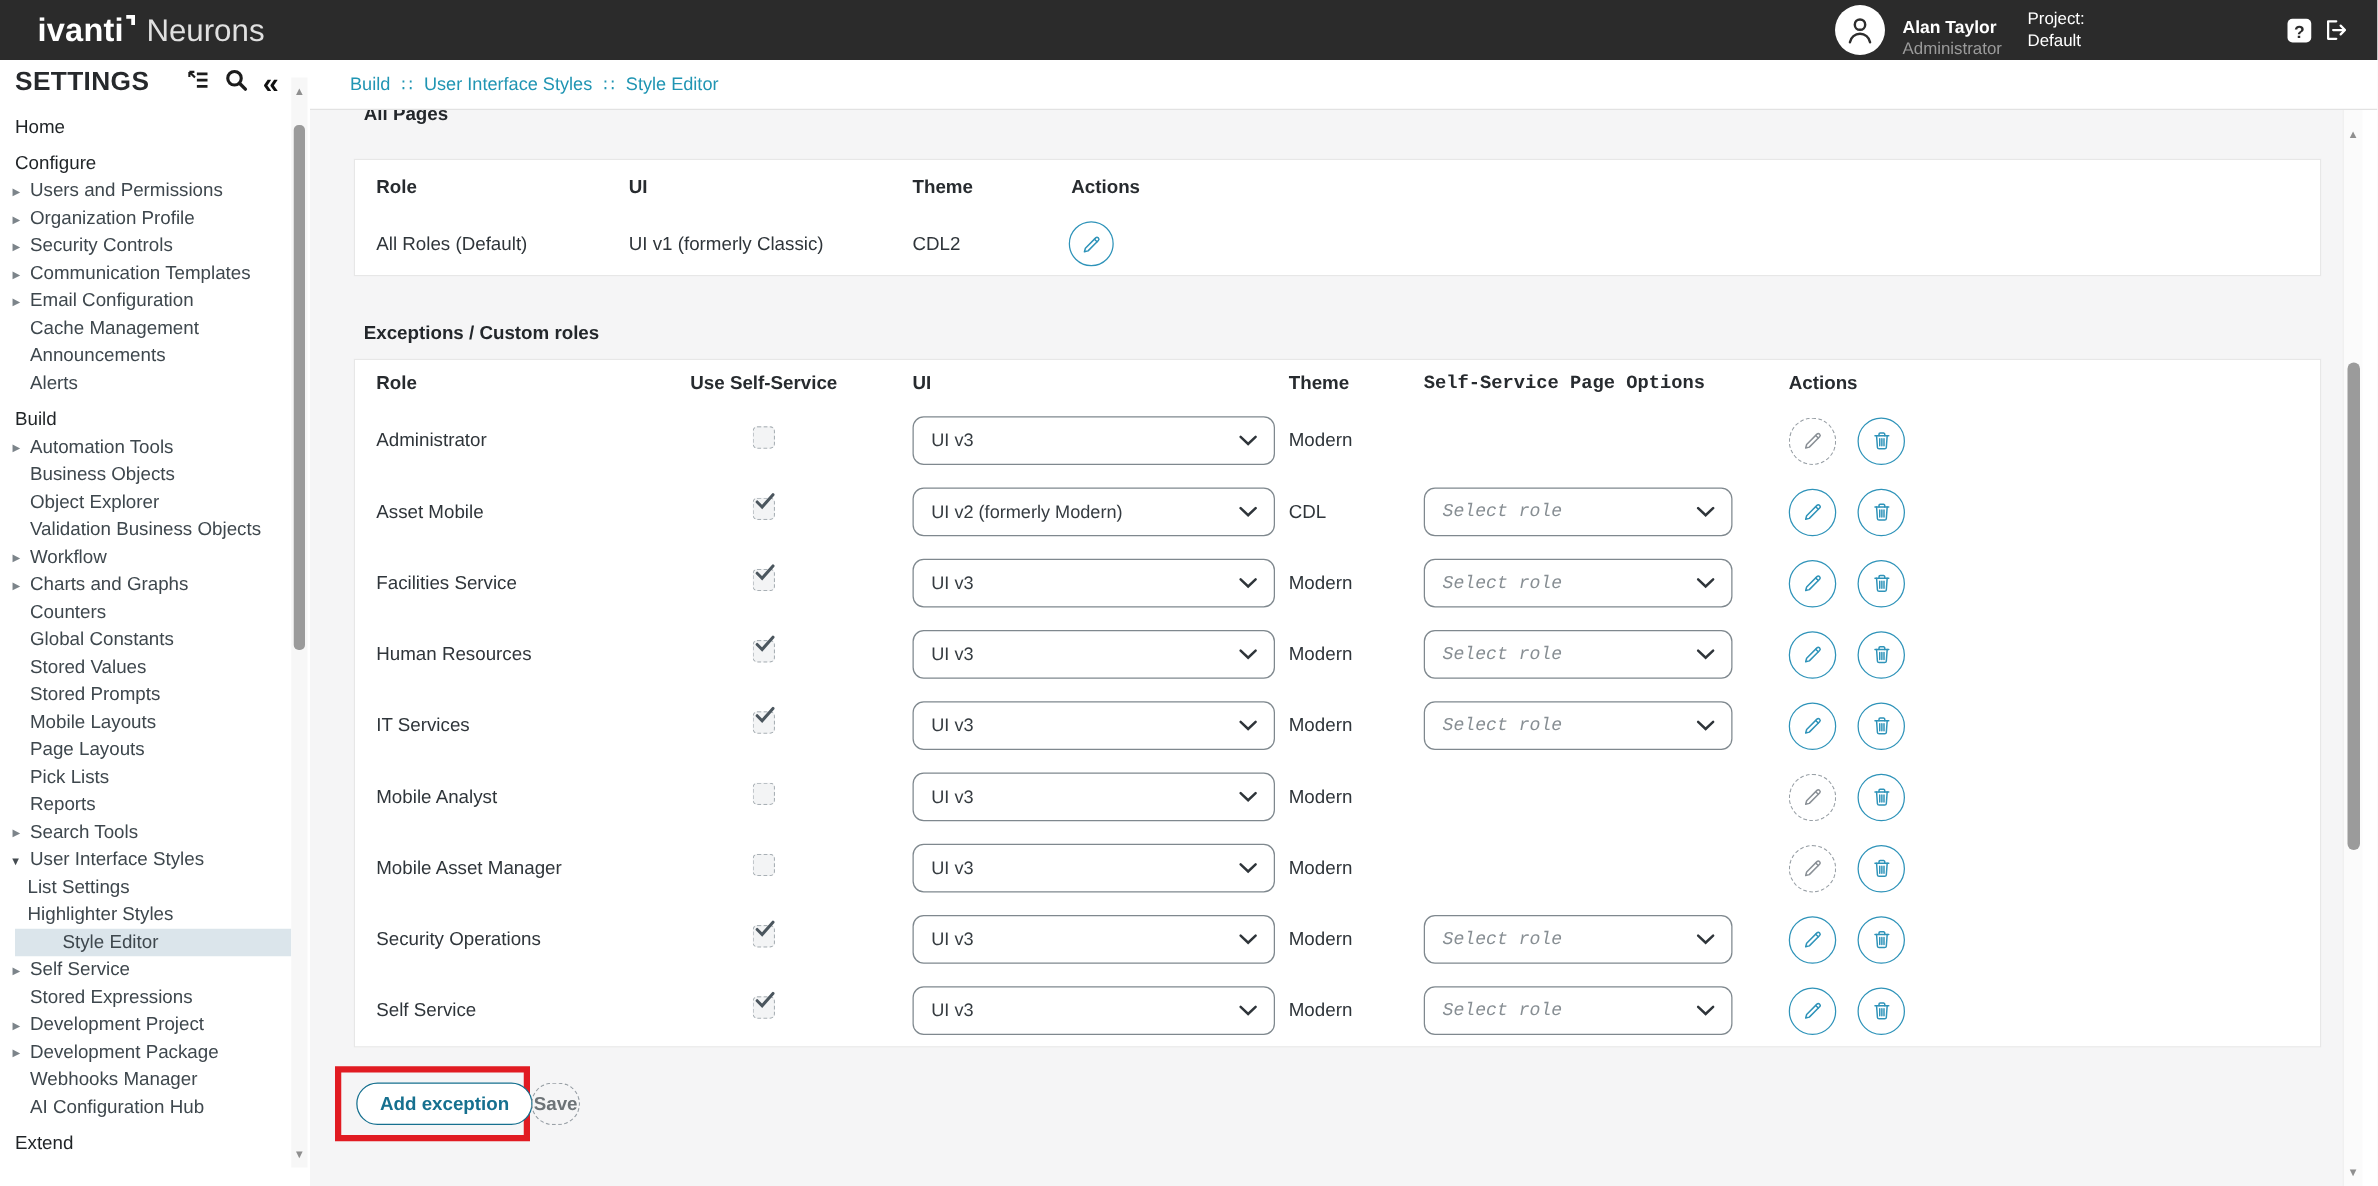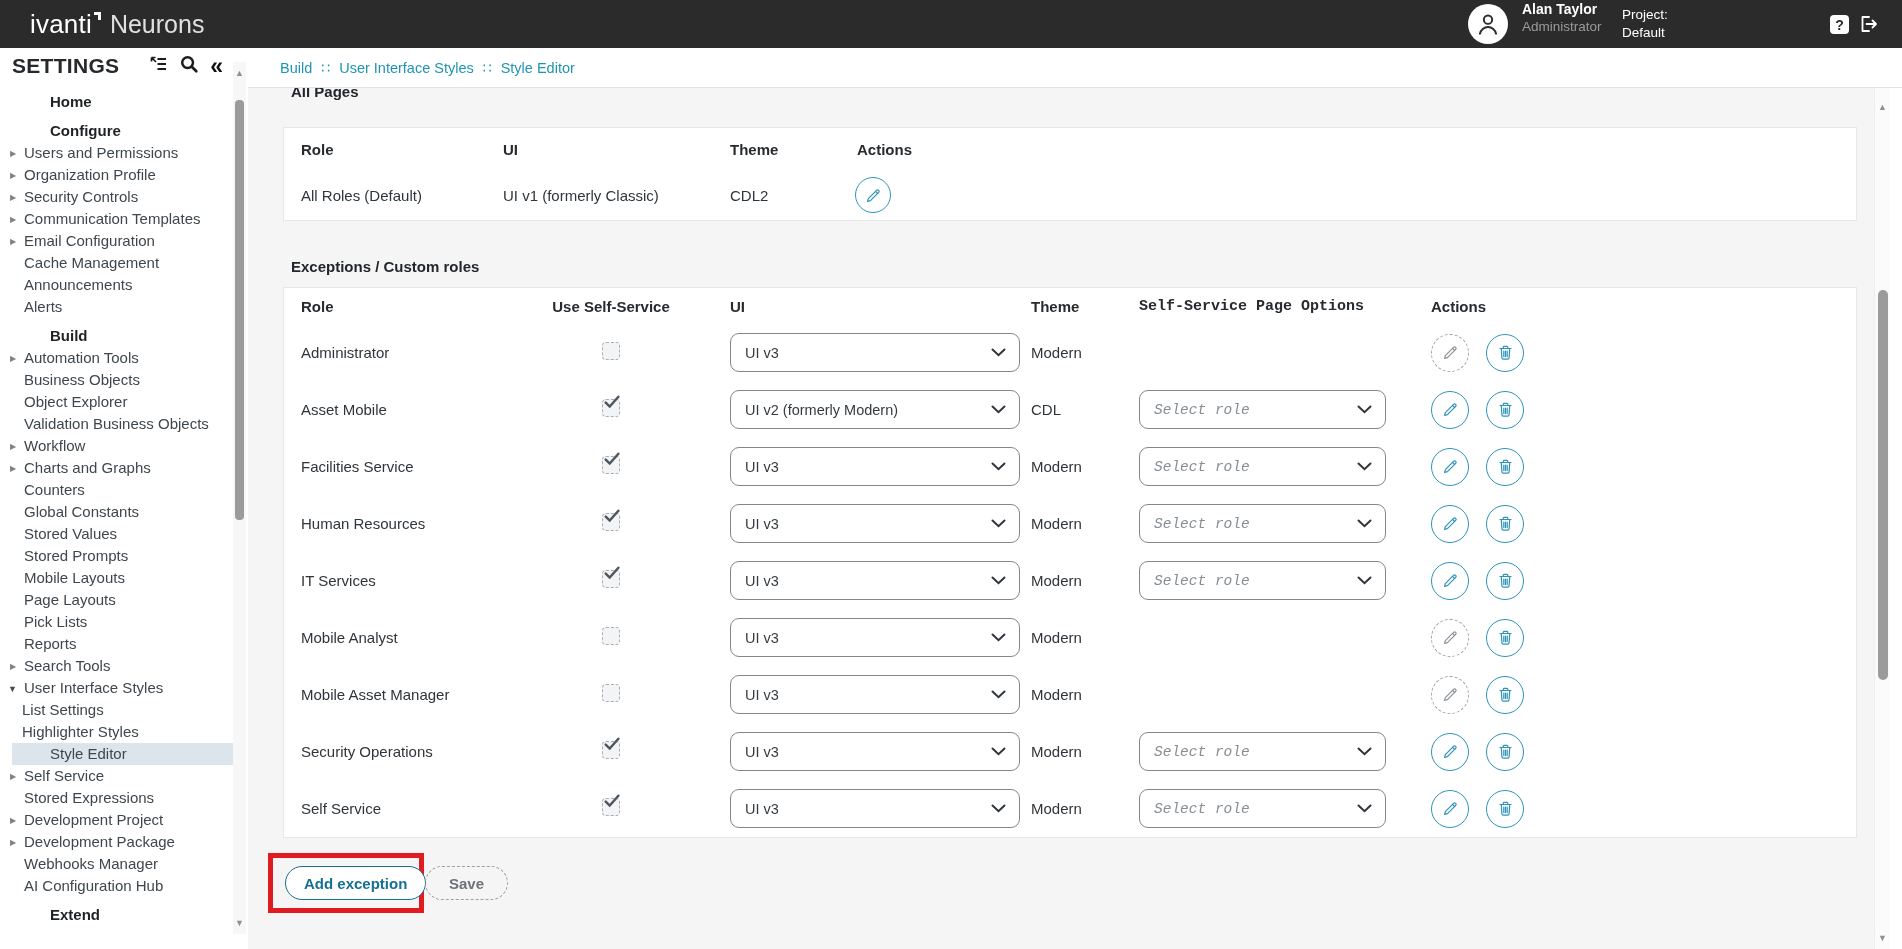--- a/index.html
+++ b/index.html
@@ -5,27 +5,27 @@
   * { margin:0; padding:0; box-sizing:border-box; }
   html,body { width:1902px; height:949px; }
   body {
     font-family:"Liberation Sans", sans-serif;
     position:relative; overflow:hidden; background:#fff; color:#30363b;
   }
   
   .topbar { position:absolute; left:0; top:0; width:1902px; height:48px;
     background:var(--header-bg,#2b2b2b); display:flex; align-items:center; }
   .logo { margin-left:30px; display:flex; align-items:baseline; }
-  .logo-ivanti { color:#fff; font-weight:400; font-size:26px; letter-spacing:.2px; }
+  .logo-ivanti { color:#fff; font-weight:700; font-size:26px; letter-spacing:.2px; }
   .logo-mark { display:inline-block; width:7px; height:8px; border-top:3px solid #fff;
     border-right:3px solid #fff; margin:3px 0 0 2px; align-self:flex-start; }
   .logo-neurons { color:#e0e0e0; font-weight:400; font-size:25px; margin-left:9px; }
   .avatar { position:absolute; left:1468px; top:4px; width:40px; height:40px; border-radius:50%;
     background:#fff; display:flex; align-items:center; justify-content:center; }
-  .user-names { position:absolute; left:1522px; top:0; }
+  .user-names { position:absolute; left:1522px; top:12px; }
   .user-name { color:#fff; font-size:14px; font-weight:700; line-height:18px; }
   .user-role { color:#9b9b9b; font-size:13.5px; line-height:18px; }
   .project { position:absolute; left:1622px; top:6px; color:#fff; font-size:13.5px; line-height:18px; }
   .help-icon { position:absolute; left:1830px; top:15px; width:19px; height:19px; background:#fff;
     border-radius:4px; color:#2b2b2b; font-weight:700; font-size:14px;
     display:flex; align-items:center; justify-content:center; cursor:pointer; }
   .logout-icon { position:absolute; left:1858px; top:14px; cursor:pointer; }
 
   
   .sidebar { position:absolute; left:0; top:48px; width:248px; height:937px; background:#fff; }
@@ -33,21 +33,21 @@
     display:flex; align-items:center; }
   .settings-title { margin-left:12px; font-size:21px; font-weight:600; color:#26292c;
     letter-spacing:.3px; flex:1; }
   .side-icons { display:flex; align-items:center; gap:11px; margin-right:10px; }
   .side-icons .chev { font-size:23px; font-weight:700; color:#111; line-height:20px; cursor:pointer; }
   .nav { position:absolute; left:0; top:36px; width:233px; }
   .nav-item { line-height:22px; font-size:15px; color:#3e474d; padding-left:24px;
     position:relative; white-space:nowrap; cursor:pointer; }
   .nav-item .arrow { position:absolute; left:10px; top:1px; font-size:8px; color:#7c848a; }
   .nav-item.expanded .arrow { color:#454c51; font-size:9px; left:8px; }
-  .nav-item.section { font-weight:700; color:#1f2326; padding-left:12px; margin-top:7px;margin-left:38px; }
+  .nav-item.section { font-weight:400; color:#1f2326; padding-left:12px; margin-top:7px; }
   .nav-item.sub { padding-left:22px; }
   .nav-item.selected { background:var(--selected-item-bg,#dbe5eb); margin-left:12px;
     padding-left:38px; width:221px; }
   .side-scroll { position:absolute; left:233px; top:14px; width:13px; height:872px; background:#f7f7f7; }
   .side-scroll .thumb { position:absolute; left:2px; top:38px; width:9px; height:420px;
     background:#9b9b9b; border-radius:4px; cursor:pointer; }
   .sb-arrow { position:absolute; width:100%; text-align:center; color:#8f8f8f; font-size:9px; cursor:pointer; }
 
   
   .breadcrumb-bar { position:absolute; left:248px; top:48px; width:1654px; height:40px;
@@ -105,21 +105,21 @@
   .icon-btn.disabled { border-style:dashed; border-color:#9aa1a7; }
   .icon-btn.disabled svg * { stroke:#8a9096; }
   .icon-btn.small { width:36px; height:36px; }
 
   .red-box { position:absolute; left:20px; top:765px; width:156px; height:60px;
     border:5px solid var(--highlight-red,#e11b22); }
   .btn-add { position:absolute; left:37px; top:778px; height:34px; padding:0 18px;
     border:1.6px solid var(--accent-dark,#16708f); border-radius:17px; background:#fff;
     color:var(--accent-dark,#16708f); font-weight:700; font-size:15px; cursor:pointer;
     font-family:"Liberation Sans", sans-serif; }
-  .btn-save { position:absolute; left:177px; top:778px; height:34px; padding:0 23px;
+  .btn-save { position:absolute; left:177px; top:778px; height:34px; padding:0 1px;
     border:1.6px dashed #9aa1a7; border-radius:17px; background:transparent; color:#6d7377;
     font-weight:700; font-size:15px; cursor:pointer; font-family:"Liberation Sans", sans-serif; }
 
   .vscroll { position:absolute; left:1874px; top:88px; width:16px; height:861px;
     background:#fbfbfb; border-left:1px solid #ededed; }
   .vscroll .thumb { position:absolute; left:3px; top:202px; width:10px; height:390px;
     background:#9b9b9b; border-radius:5px; cursor:pointer; }
   .right-sliver { position:absolute; left:1890px; top:88px; width:12px; height:861px; background:#fff; }
 </style>
 </head>

